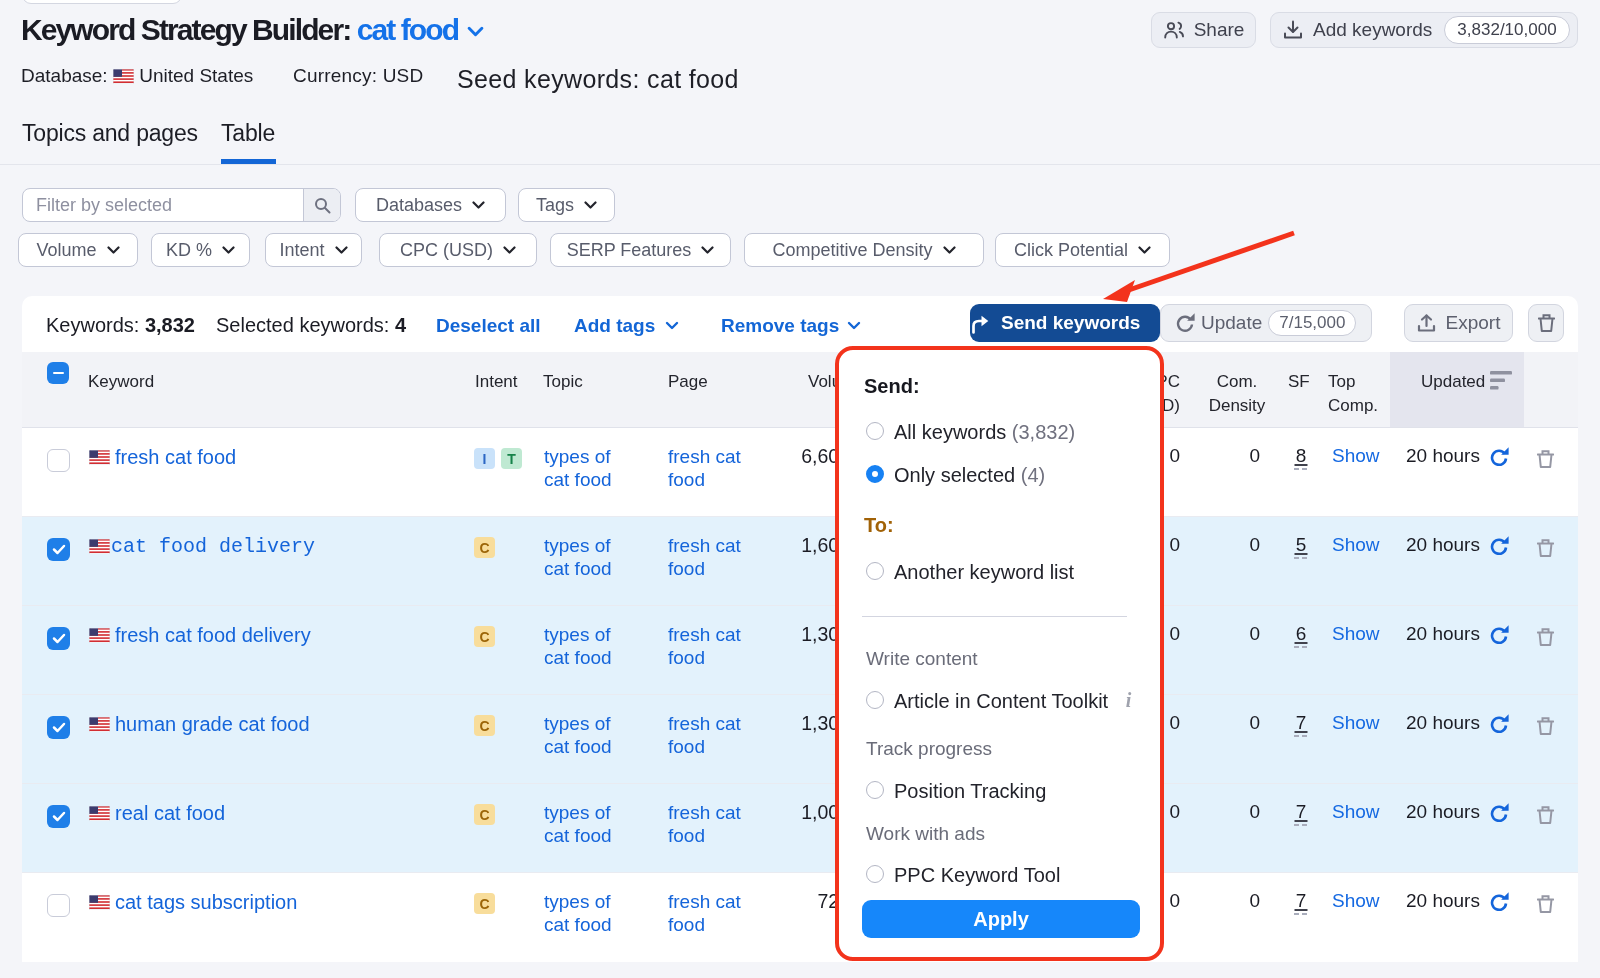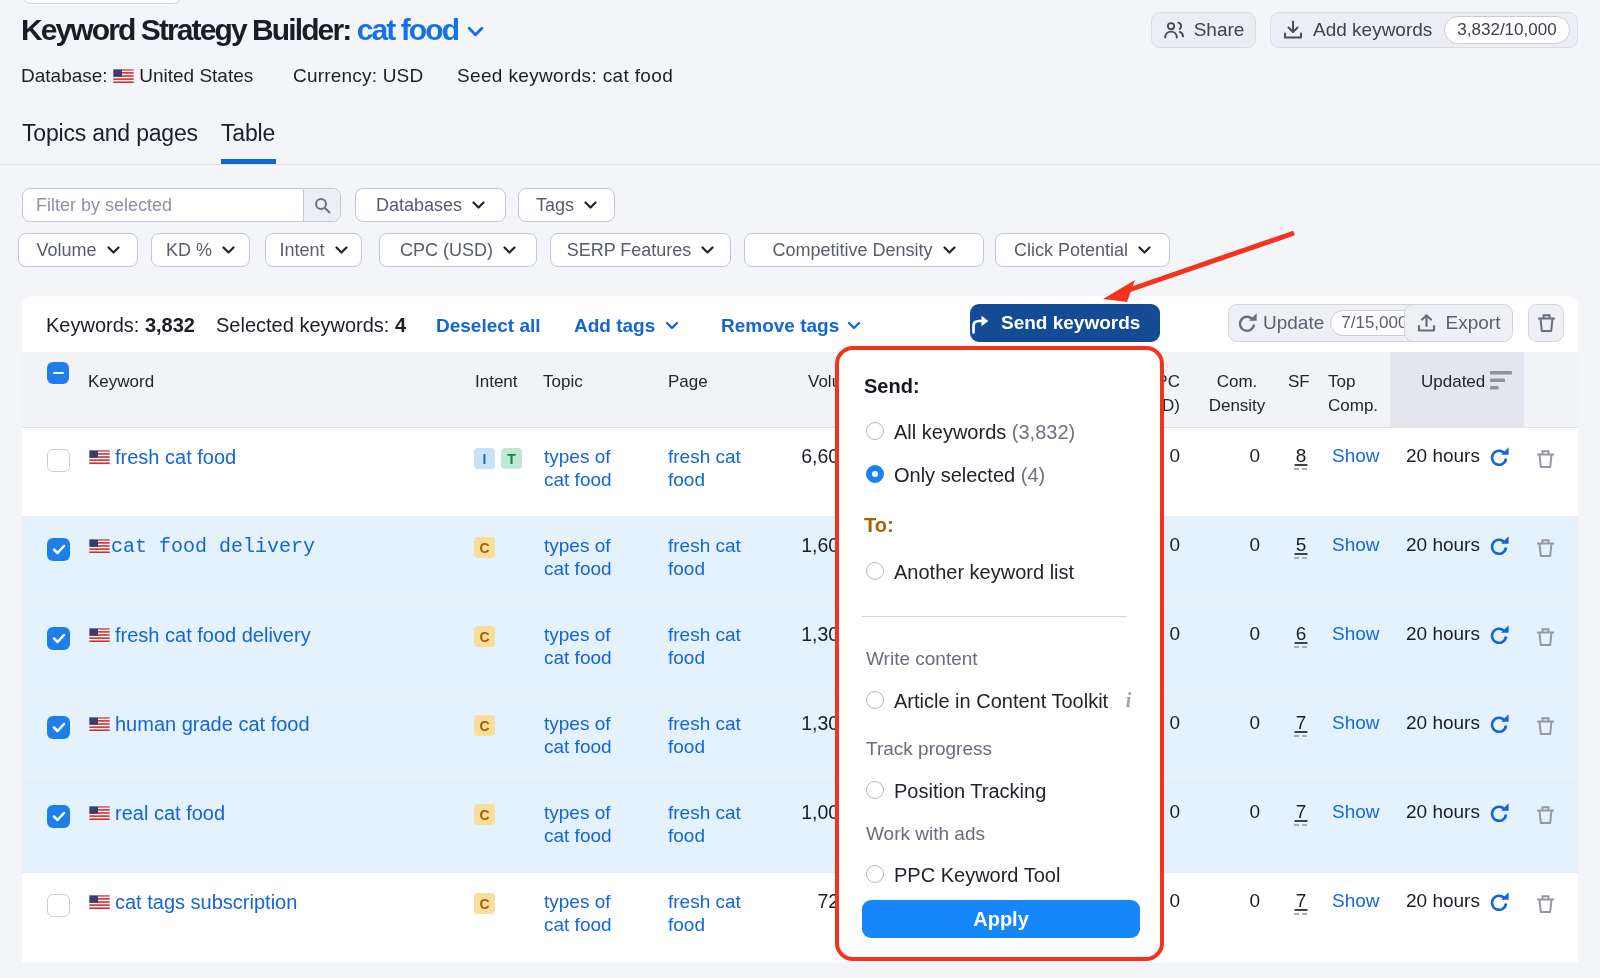--- a/index.html
+++ b/index.html
@@ -58,21 +58,21 @@
         <rect y="0" width="21" height="1.6"></rect>
         <rect y="3.1" width="21" height="1.6"></rect>
         <rect y="6.2" width="21" height="1.6"></rect>
         <rect y="9.3" width="21" height="1.6"></rect>
         <rect y="12.4" width="21" height="1.6"></rect>
       </g>
       <rect width="9" height="7.8" fill="#3c3b6e"></rect>
       <rect width="21" height="15" rx="1.5" fill="none" stroke="#d8dae2" stroke-width="0.8"></rect>
     </svg> United States</div>
 <div class="abs" style="left:293px; top:65px; font-size:19px; color:#1d1e26; letter-spacing:0.2px;">Currency: USD</div>
-<div class="abs" style="left:457px; top:65px; font-size:19px; color:#1d1e26; letter-spacing:0.35px;">Seed keywords: cat food</div>
+<div class="abs" style="left:457px; top:65px; font-size:25px; color:#1d1e26; letter-spacing:0.35px;">Seed keywords: cat food</div>
 
 <div class="abs" style="left:22px; top:120px; font-size:23px; font-weight:400; color:#1c1d25; letter-spacing:-0.2px;">Topics and pages</div>
 <div class="abs" style="left:221px; top:120px; font-size:23px; font-weight:400; color:#1c1d25; letter-spacing:-0.2px;">Table</div>
 <div class="abs" style="left:221px; top:159px; width:55px; height:4.5px; background:#1366d6;"></div>
 <div class="abs" style="left:0; top:164px; width:1600px; height:1px; background:#e3e5ec;"></div>
 
 <div class="abs" style="left:22px; top:188px; width:319px; height:34px; border:1px solid #c3c7d6; border-radius:8px; background:#fff;">
   <div class="abs" style="left:13px; top:6px; font-size:18px; color:#8e90a0;">Filter by selected</div>
   <div class="abs" style="right:0; top:0; width:37px; height:32px; background:#eceef3; border-left:1px solid #c3c7d6; border-radius:0 7px 7px 0; display:flex; align-items:center; justify-content:center;">
     <svg width="17" height="17" viewBox="0 0 17 17">
@@ -125,21 +125,21 @@
   </svg>
 
 <div class="abs" style="left:970px; top:304px; width:190px; height:38px; background:#134b94; border-radius:9px; display:flex; align-items:center; justify-content:flex-start; gap:10px;">
   <svg width="21" height="21" viewBox="0 0 21 21">
       <path d="M3.5 19.5 L3.5 13 C3.5 9.8 5.8 8 9 8 L12.5 8" fill="none" stroke="#fff" stroke-width="2.7" stroke-linecap="round"></path>
       <path d="M11.5 2.8 L18.3 8 L11.5 13.2 Z" fill="#fff"></path>
     </svg>
   <span style="color:#fff; font-size:19px; font-weight:700;">Send keywords</span>
 </div>
 
-<div class="abs" style="left:1228px; top:304px; width:212px; height:38px; background:#eef0f4; border:1px solid #d2d5df; border-radius:9px; display:flex; align-items:center; padding-left:8px; gap:6px;">
+<div class="abs" style="left:1160px; top:304px; width:212px; height:38px; background:#eef0f4; border:1px solid #d2d5df; border-radius:9px; display:flex; align-items:center; padding-left:14px; gap:6px;">
   <svg width="20" height="20" viewBox="0 0 20 20">
       <path d="M15.8 6.8 A7 7 0 1 0 17 11.5" fill="none" stroke="#6b6e7c" stroke-width="2.4"></path>
       <polygon points="12.1,7.8 19.6,7.8 19.6,0.2" fill="#6b6e7c"></polygon>
     </svg>
   <span style="font-size:19px; color:#5c5f6d;">Update</span>
   <span style="background:#fff; border:1px solid #c9ccd8; border-radius:999px; font-size:17px; color:#5c5f6d; padding:2px 10px;">7/15,000</span>
 </div>
 
 <div class="abs" style="left:1404px; top:304px; width:109px; height:38px; background:#eef0f4; border:1px solid #d2d5df; border-radius:9px; display:flex; align-items:center; justify-content:center; gap:10px;">
   <svg width="19" height="19" viewBox="0 0 19 19">

